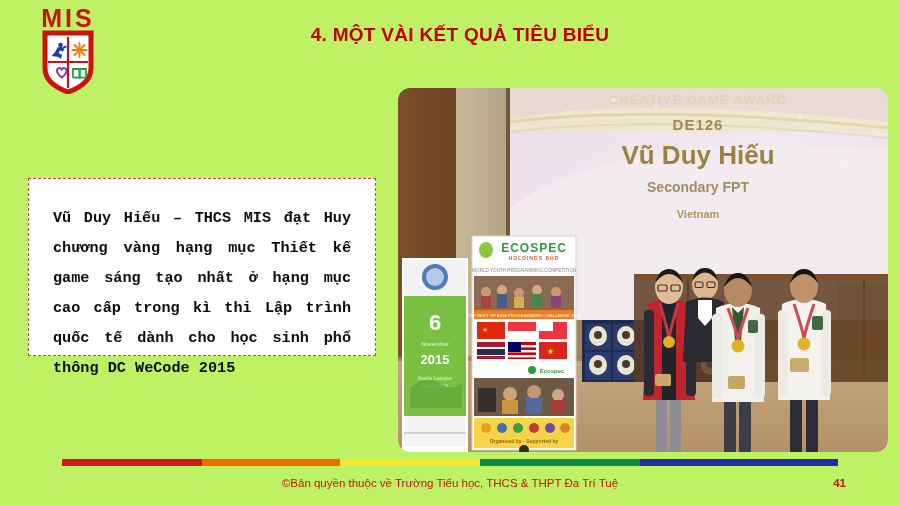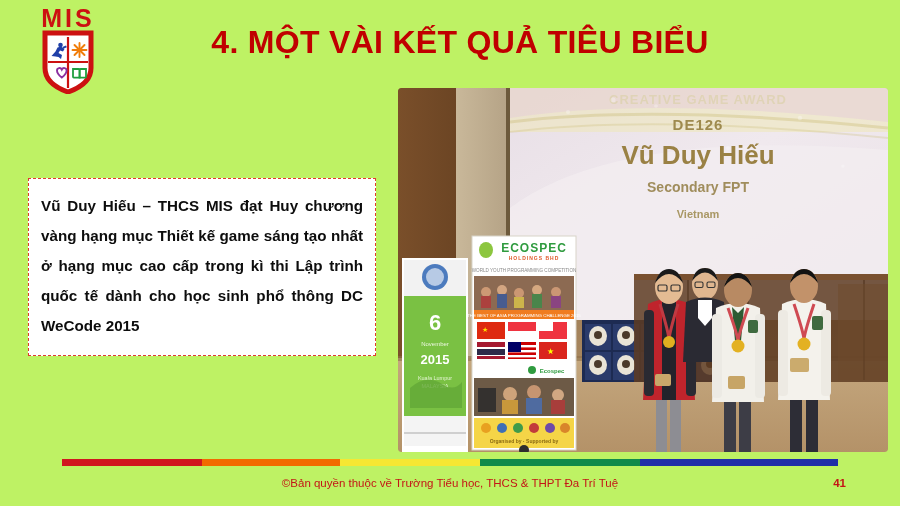--- a/index.html
+++ b/index.html
@@ -9,34 +9,34 @@
 
   
   .logo{position:absolute;left:22px;top:6px;width:92px;height:92px;}
   .logo-text{position:absolute;left:0;top:0;width:92px;text-align:center;
     font-size:25px;font-weight:bold;color:#cc1111;letter-spacing:3px;
     font-family:"Liberation Sans",sans-serif;line-height:24px;}
   .shield{position:absolute;left:20px;top:24px;width:52px;height:64px;}
 
   
   .title{position:absolute;left:140px;top:24px;width:640px;text-align:center;
-    font-size:32px;font-weight:bold;color:#c00000;letter-spacing:.3px;
+    font-size:19px;font-weight:bold;color:#c00000;letter-spacing:.3px;
     font-family:"Liberation Sans",sans-serif;white-space:nowrap;}
 
   
   .textbox{position:absolute;left:28px;top:178px;width:348px;height:178px;
     border:1.5px dashed #e03b2e;box-sizing:border-box;background:#fff;}
-  .textbox p{margin:0;padding:12px 12px 0 12px;
-    font-family:Liberation Sans, sans-serif;font-weight:bold;
+  .textbox p{margin:12px;padding:12px 12px 0 12px;
+    font-family:Liberation Mono, monospace;font-weight:bold;
     font-size:15.2px;line-height:30px;color:#0d0d0d;
     text-align:justify;text-justify:inter-word;}
 
   
   .photo{position:absolute;left:398px;top:88px;width:490px;height:364px;
-    overflow:hidden;border-radius:3px;
+    overflow:hidden;border-radius:12px;
     -webkit-mask-image:radial-gradient(120% 120% at 50% 50%,#000 88%,transparent 100%);
             mask-image:radial-gradient(120% 120% at 50% 50%,#000 88%,transparent 100%);}
   .photo svg{display:block;width:100%;height:100%;}
 
   
   .bar{position:absolute;left:62px;top:459px;width:776px;height:7px;
     display:flex;}
   .bar > i{display:block;height:100%;}
   .footer-text{position:absolute;left:0;top:477px;width:900px;text-align:center;
     font-size:11.5px;font-weight:normal;color:#c31616;

